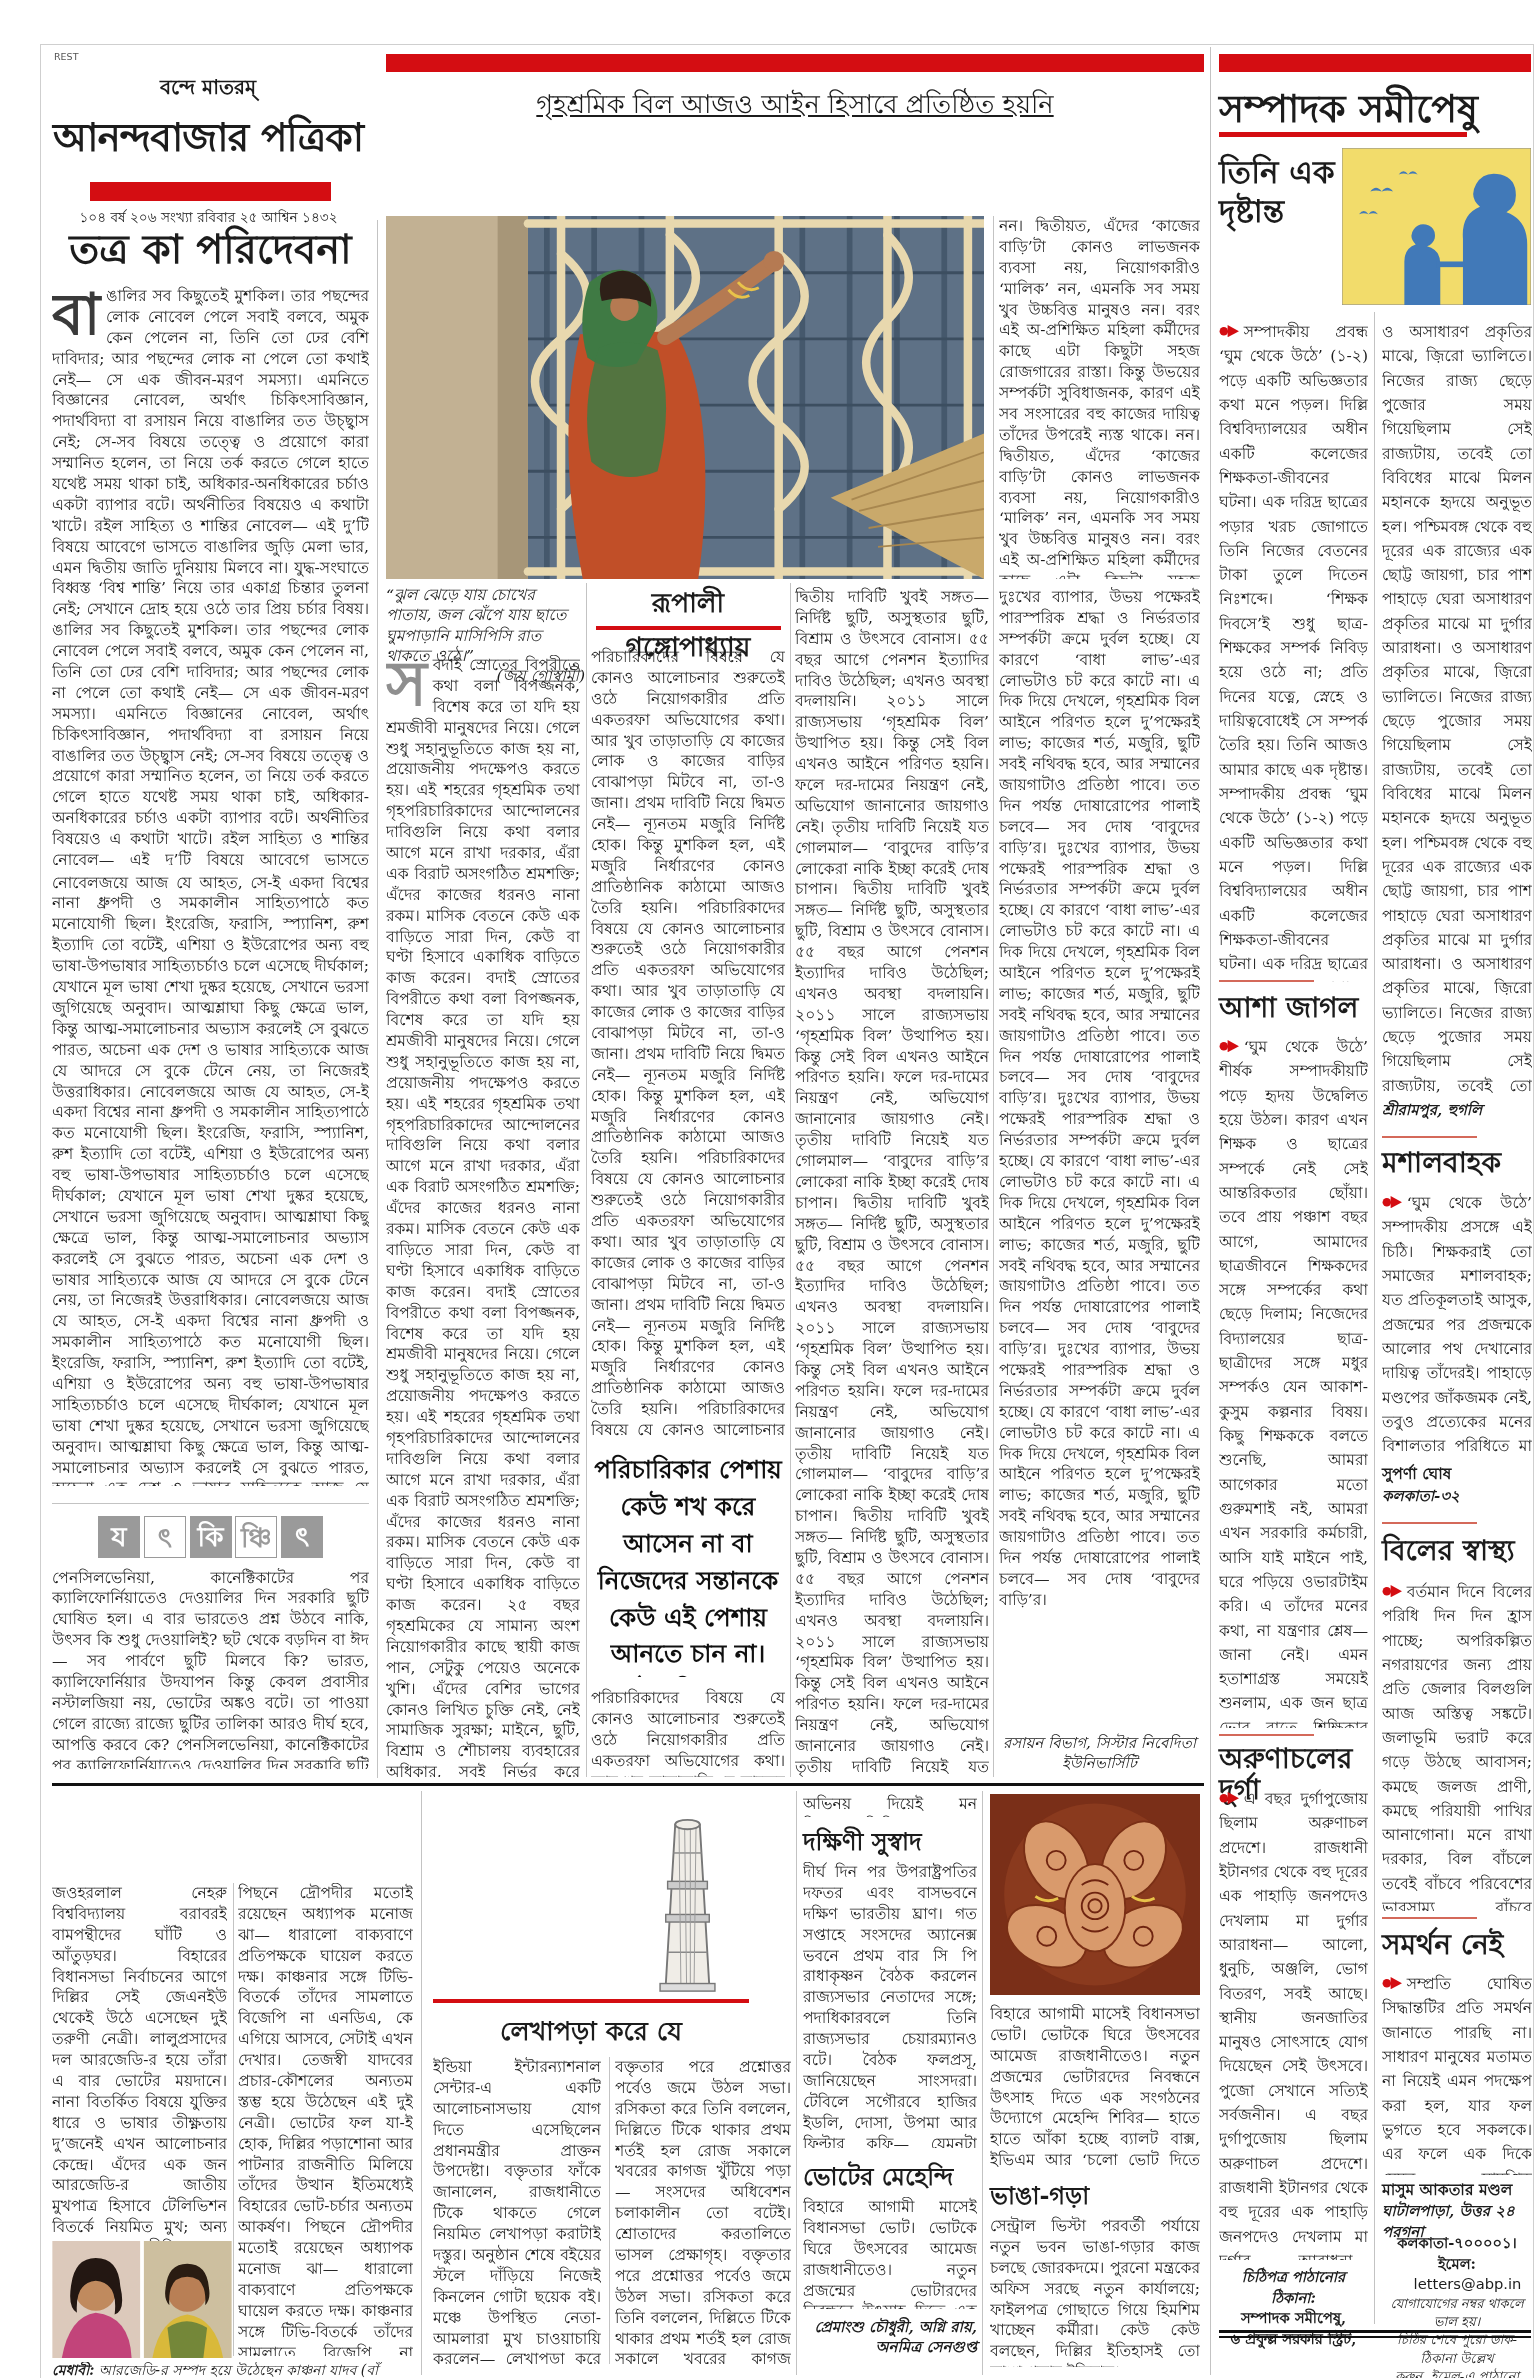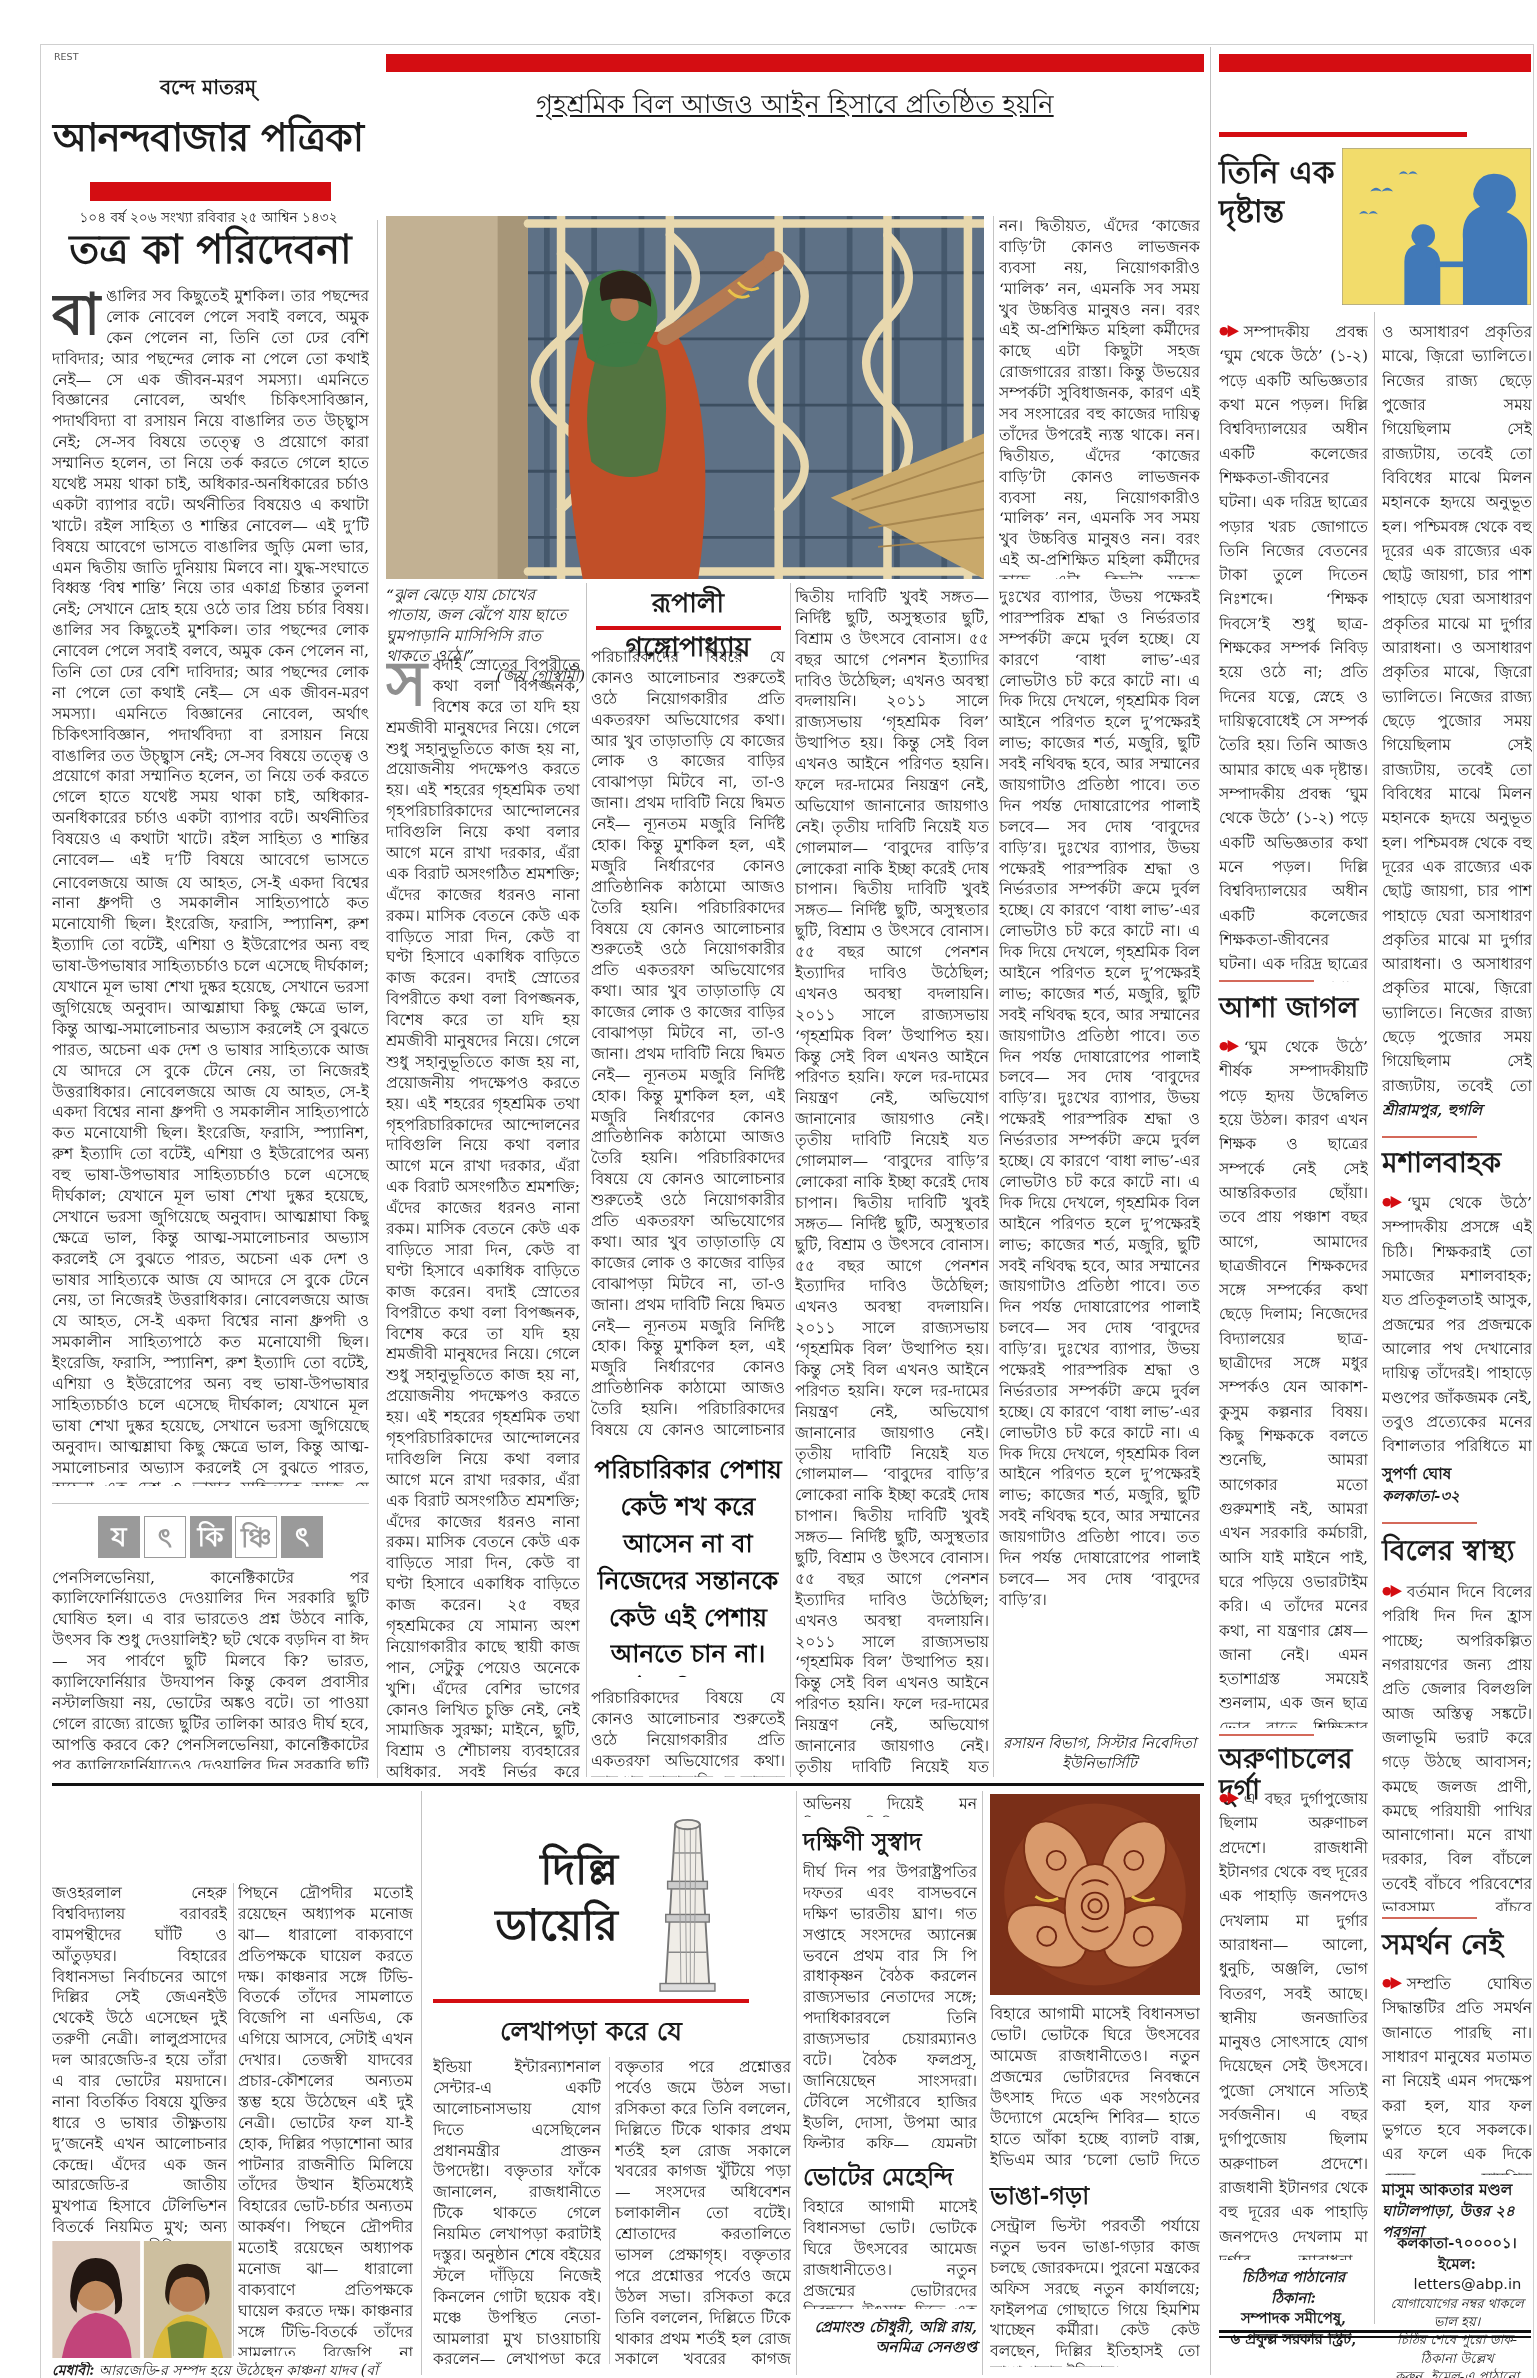--- a/index.html
+++ b/index.html
@@ -151,20 +151,21 @@
   <div class="abs btxt" style="left:591px;top:1688px;width:194px;height:89px;">পরিচারিকাদের বিষয়ে যে কোনও আলোচনার শুরুতেই ওঠে নিয়োগকারীর প্রতি একতরফা অভিযোগের কথা। আর খুব তাড়াতাড়ি যে কাজের লোক ও কাজের বাড়ির বোঝাপড়া মিটবে না, তা-ও জানা। প্রথম দাবিটি নিয়ে দ্বিমত নেই— ন্যূনতম মজুরি নির্দিষ্ট হোক। কিন্তু মুশকিল হল, এই মজুরি নির্ধারণের কোনও প্রাতিষ্ঠানিক কাঠামো আজও তৈরি হয়নি।</div>
   <div class="abs btxt" style="left:795px;top:587px;width:194px;height:1191px;">দ্বিতীয় দাবিটি খুবই সঙ্গত— নির্দিষ্ট ছুটি, অসুস্থতার ছুটি, বিশ্রাম ও উৎসবে বোনাস। ৫৫ বছর আগে পেনশন ইত্যাদির দাবিও উঠেছিল; এখনও অবস্থা বদলায়নি। ২০১১ সালে রাজ্যসভায় ‘গৃহশ্রমিক বিল’ উত্থাপিত হয়। কিন্তু সেই বিল এখনও আইনে পরিণত হয়নি। ফলে দর-দামের নিয়ন্ত্রণ নেই, অভিযোগ জানানোর জায়গাও নেই। তৃতীয় দাবিটি নিয়েই যত গোলমাল— ‘বাবুদের বাড়ি’র লোকেরা নাকি ইচ্ছা করেই দোষ চাপান। দ্বিতীয় দাবিটি খুবই সঙ্গত— নির্দিষ্ট ছুটি, অসুস্থতার ছুটি, বিশ্রাম ও উৎসবে বোনাস। ৫৫ বছর আগে পেনশন ইত্যাদির দাবিও উঠেছিল; এখনও অবস্থা বদলায়নি। ২০১১ সালে রাজ্যসভায় ‘গৃহশ্রমিক বিল’ উত্থাপিত হয়। কিন্তু সেই বিল এখনও আইনে পরিণত হয়নি। ফলে দর-দামের নিয়ন্ত্রণ নেই, অভিযোগ জানানোর জায়গাও নেই। তৃতীয় দাবিটি নিয়েই যত গোলমাল— ‘বাবুদের বাড়ি’র লোকেরা নাকি ইচ্ছা করেই দোষ চাপান। দ্বিতীয় দাবিটি খুবই সঙ্গত— নির্দিষ্ট ছুটি, অসুস্থতার ছুটি, বিশ্রাম ও উৎসবে বোনাস। ৫৫ বছর আগে পেনশন ইত্যাদির দাবিও উঠেছিল; এখনও অবস্থা বদলায়নি। ২০১১ সালে রাজ্যসভায় ‘গৃহশ্রমিক বিল’ উত্থাপিত হয়। কিন্তু সেই বিল এখনও আইনে পরিণত হয়নি। ফলে দর-দামের নিয়ন্ত্রণ নেই, অভিযোগ জানানোর জায়গাও নেই। তৃতীয় দাবিটি নিয়েই যত গোলমাল— ‘বাবুদের বাড়ি’র লোকেরা নাকি ইচ্ছা করেই দোষ চাপান। দ্বিতীয় দাবিটি খুবই সঙ্গত— নির্দিষ্ট ছুটি, অসুস্থতার ছুটি, বিশ্রাম ও উৎসবে বোনাস। ৫৫ বছর আগে পেনশন ইত্যাদির দাবিও উঠেছিল; এখনও অবস্থা বদলায়নি। ২০১১ সালে রাজ্যসভায় ‘গৃহশ্রমিক বিল’ উত্থাপিত হয়। কিন্তু সেই বিল এখনও আইনে পরিণত হয়নি। ফলে দর-দামের নিয়ন্ত্রণ নেই, অভিযোগ জানানোর জায়গাও নেই। তৃতীয় দাবিটি নিয়েই যত গোলমাল— ‘বাবুদের বাড়ি’র লোকেরা নাকি ইচ্ছা করেই দোষ চাপান।</div>
   <div class="abs btxt" style="left:999px;top:216px;width:201px;height:363px;">নন। দ্বিতীয়ত, এঁদের ‘কাজের বাড়ি’টা কোনও লাভজনক ব্যবসা নয়, নিয়োগকারীও ‘মালিক’ নন, এমনকি সব সময় খুব উচ্চবিত্ত মানুষও নন। বরং এই অ-প্রশিক্ষিত মহিলা কর্মীদের কাছে এটা কিছুটা সহজ রোজগারের রাস্তা। কিন্তু উভয়ের সম্পর্কটা সুবিধাজনক, কারণ এই সব সংসারের বহু কাজের দায়িত্ব তাঁদের উপরেই ন্যস্ত থাকে। নন। দ্বিতীয়ত, এঁদের ‘কাজের বাড়ি’টা কোনও লাভজনক ব্যবসা নয়, নিয়োগকারীও ‘মালিক’ নন, এমনকি সব সময় খুব উচ্চবিত্ত মানুষও নন। বরং এই অ-প্রশিক্ষিত মহিলা কর্মীদের কাছে এটা কিছুটা সহজ রোজগারের রাস্তা। কিন্তু উভয়ের সম্পর্কটা সুবিধাজনক, কারণ এই সব সংসারের বহু কাজের দায়িত্ব তাঁদের উপরেই ন্যস্ত থাকে।</div>
   <div class="abs btxt" style="left:999px;top:587px;width:201px;height:1141px;">দুঃখের ব্যাপার, উভয় পক্ষেরই পারস্পরিক শ্রদ্ধা ও নির্ভরতার সম্পর্কটা ক্রমে দুর্বল হচ্ছে। যে কারণে ‘বাধা লাভ’-এর লোভটাও চট করে কাটে না। এ দিক দিয়ে দেখলে, গৃহশ্রমিক বিল আইনে পরিণত হলে দু’পক্ষেরই লাভ; কাজের শর্ত, মজুরি, ছুটি সবই নথিবদ্ধ হবে, আর সম্মানের জায়গাটাও প্রতিষ্ঠা পাবে। তত দিন পর্যন্ত দোষারোপের পালাই চলবে— সব দোষ ‘বাবুদের বাড়ি’র। দুঃখের ব্যাপার, উভয় পক্ষেরই পারস্পরিক শ্রদ্ধা ও নির্ভরতার সম্পর্কটা ক্রমে দুর্বল হচ্ছে। যে কারণে ‘বাধা লাভ’-এর লোভটাও চট করে কাটে না। এ দিক দিয়ে দেখলে, গৃহশ্রমিক বিল আইনে পরিণত হলে দু’পক্ষেরই লাভ; কাজের শর্ত, মজুরি, ছুটি সবই নথিবদ্ধ হবে, আর সম্মানের জায়গাটাও প্রতিষ্ঠা পাবে। তত দিন পর্যন্ত দোষারোপের পালাই চলবে— সব দোষ ‘বাবুদের বাড়ি’র। দুঃখের ব্যাপার, উভয় পক্ষেরই পারস্পরিক শ্রদ্ধা ও নির্ভরতার সম্পর্কটা ক্রমে দুর্বল হচ্ছে। যে কারণে ‘বাধা লাভ’-এর লোভটাও চট করে কাটে না। এ দিক দিয়ে দেখলে, গৃহশ্রমিক বিল আইনে পরিণত হলে দু’পক্ষেরই লাভ; কাজের শর্ত, মজুরি, ছুটি সবই নথিবদ্ধ হবে, আর সম্মানের জায়গাটাও প্রতিষ্ঠা পাবে। তত দিন পর্যন্ত দোষারোপের পালাই চলবে— সব দোষ ‘বাবুদের বাড়ি’র। দুঃখের ব্যাপার, উভয় পক্ষেরই পারস্পরিক শ্রদ্ধা ও নির্ভরতার সম্পর্কটা ক্রমে দুর্বল হচ্ছে। যে কারণে ‘বাধা লাভ’-এর লোভটাও চট করে কাটে না। এ দিক দিয়ে দেখলে, গৃহশ্রমিক বিল আইনে পরিণত হলে দু’পক্ষেরই লাভ; কাজের শর্ত, মজুরি, ছুটি সবই নথিবদ্ধ হবে, আর সম্মানের জায়গাটাও প্রতিষ্ঠা পাবে। তত দিন পর্যন্ত দোষারোপের পালাই চলবে— সব দোষ ‘বাবুদের বাড়ি’র।</div>
   <div class="abs ital center" style="left:999px;top:1734px;width:201px;font-size:15px;line-height:1.3;">রসায়ন বিভাগ, সিস্টার নিবেদিতা ইউনিভার্সিটি</div>
 
   <div class="vline" style="left:586px;top:583px;height:1194px;"></div>
   <div class="vline" style="left:790px;top:583px;height:1194px;"></div>
   <div class="vline" style="left:993px;top:216px;height:1561px;"></div>
 
+  <div class="abs" style="left:1219px;top:79px;width:314px;font-size:38px;font-weight:bold;">সম্পাদক সমীপেষু</div>
   <div class="redbar" style="left:1219px;top:132px;width:248px;height:4.7px;"></div>
 
   <div class="abs" style="left:1219px;top:153px;width:118px;font-size:31px;font-weight:bold;line-height:1.25;">
     <div>তিনি এক</div>
     <div>দৃষ্টান্ত</div>
   </div>
 
   <div class="abs" style="left:1342px;top:148px;width:189px;height:157px;">
     <svg viewBox="0 0 200 166" width="189" height="157">
       <rect width="200" height="166" fill="#f2dc6b" stroke="#8a8a8a" stroke-width="1"></rect>
@@ -270,24 +271,20 @@
       <path d="M106,124 q8,-42 37,-46 q30,4 38,46 Z" fill="#d9b93a"></path>
       <path d="M122,92 q20,-14 42,0 l-4,32 l-34,0 Z" fill="#5a7a3a" opacity="0.8"></path>
     </svg>
   </div>
   <div class="abs" style="left:52px;top:2362px;width:362px;font-size:14px;line-height:1.25;overflow:hidden;height:16px;">
     <span class="bold ital">মেধাবী:</span> <span class="ital">আরজেডি-র সম্পদ হয়ে উঠেছেন কাঞ্চনা যাদব (বাঁ দিকে) ও প্রিয়াঙ্কা ভারতী</span>
   </div>
 
   <div class="vline" style="left:421px;top:1791px;height:584px;"></div>
 
-  <div class="abs" style="left:433px;top:1842px;width:185px;font-size:43px;font-weight:bold;line-height:1.3;text-align:right;">
-    <div>দিল্লি</div>
-    <div>ডায়েরি</div>
-  </div>
   <div class="abs" style="left:626px;top:1815px;width:123px;height:180px;">
     <svg viewBox="0 0 130 190" width="123" height="180">
       <path d="M52,10 L78,10 L88,180 L42,180 Z" fill="#f0ede7" stroke="#777" stroke-width="2"></path>
       <g stroke="#888" stroke-width="1.5">
         <line x1="50" y1="40" x2="80" y2="40"></line>
           <line x1="48" y1="75" x2="82" y2="75"></line>
         <line x1="46" y1="110" x2="84" y2="110"></line>
           <line x1="44" y1="145" x2="86" y2="145"></line>
       </g>
       <rect x="44" y="70" width="42" height="8" fill="#ccc" stroke="#777" stroke-width="1.5"></rect>

